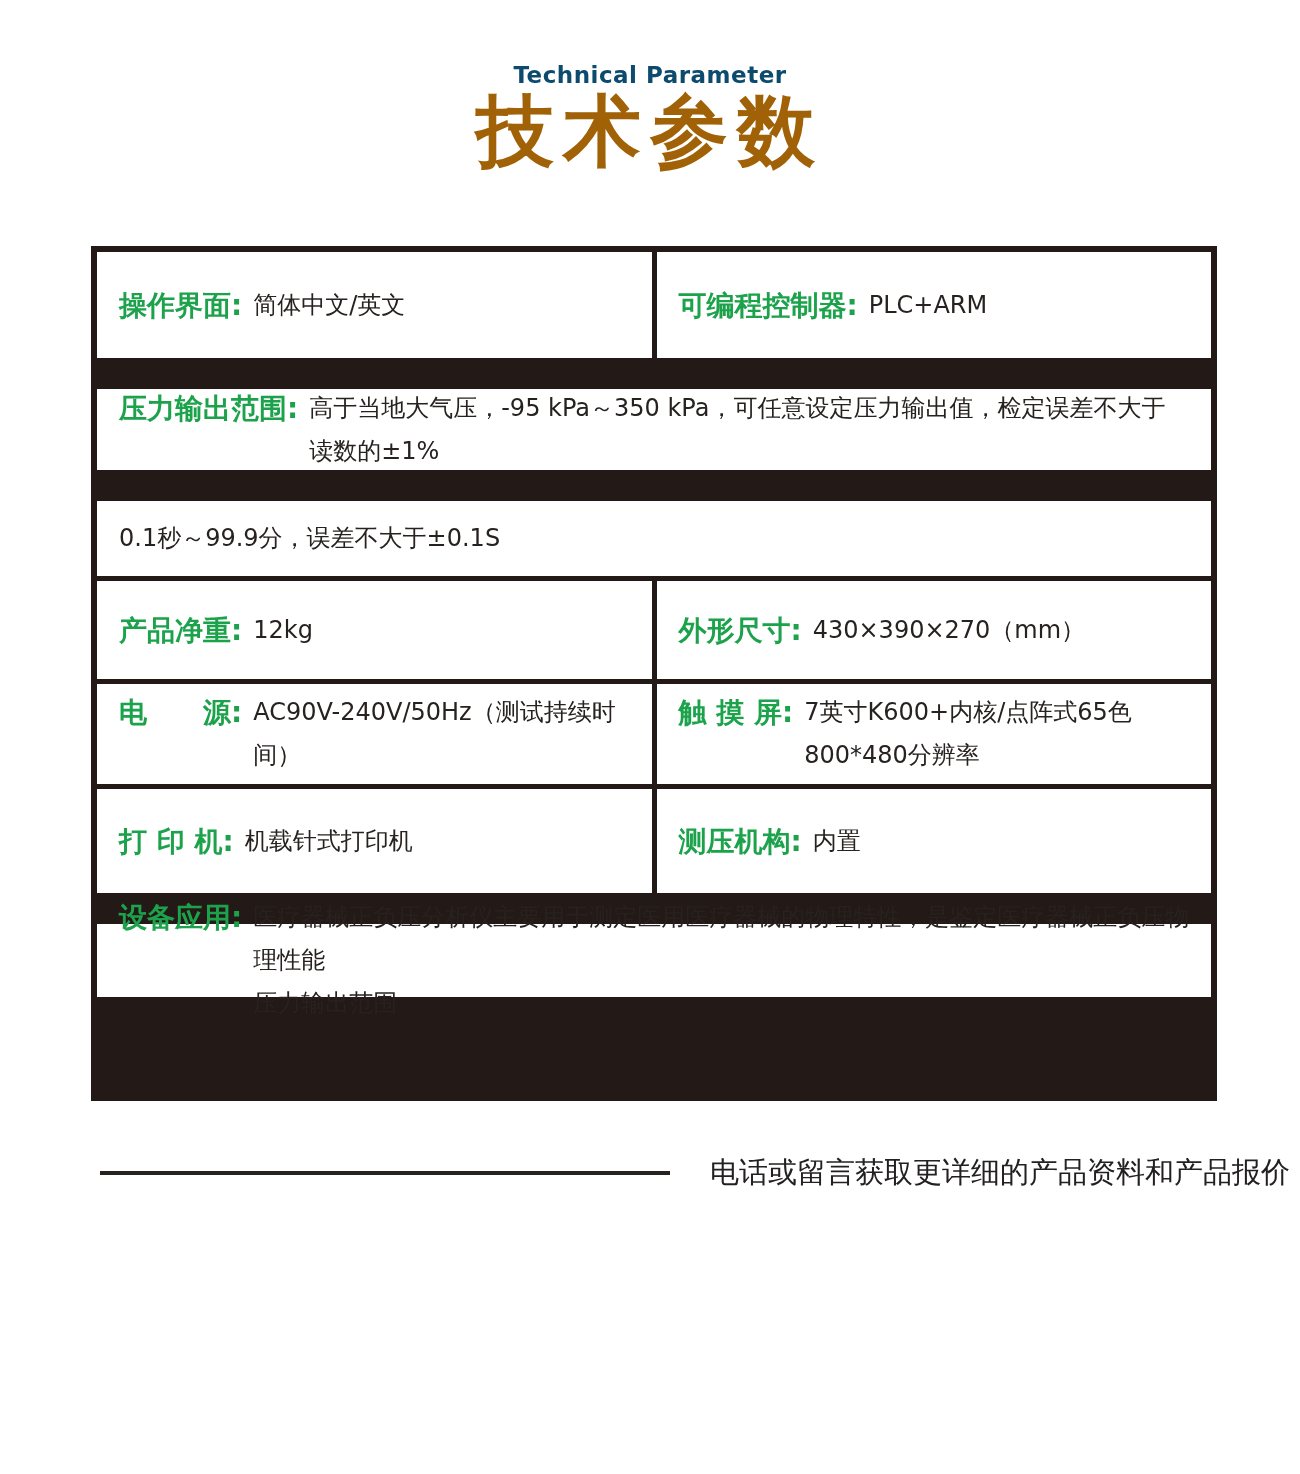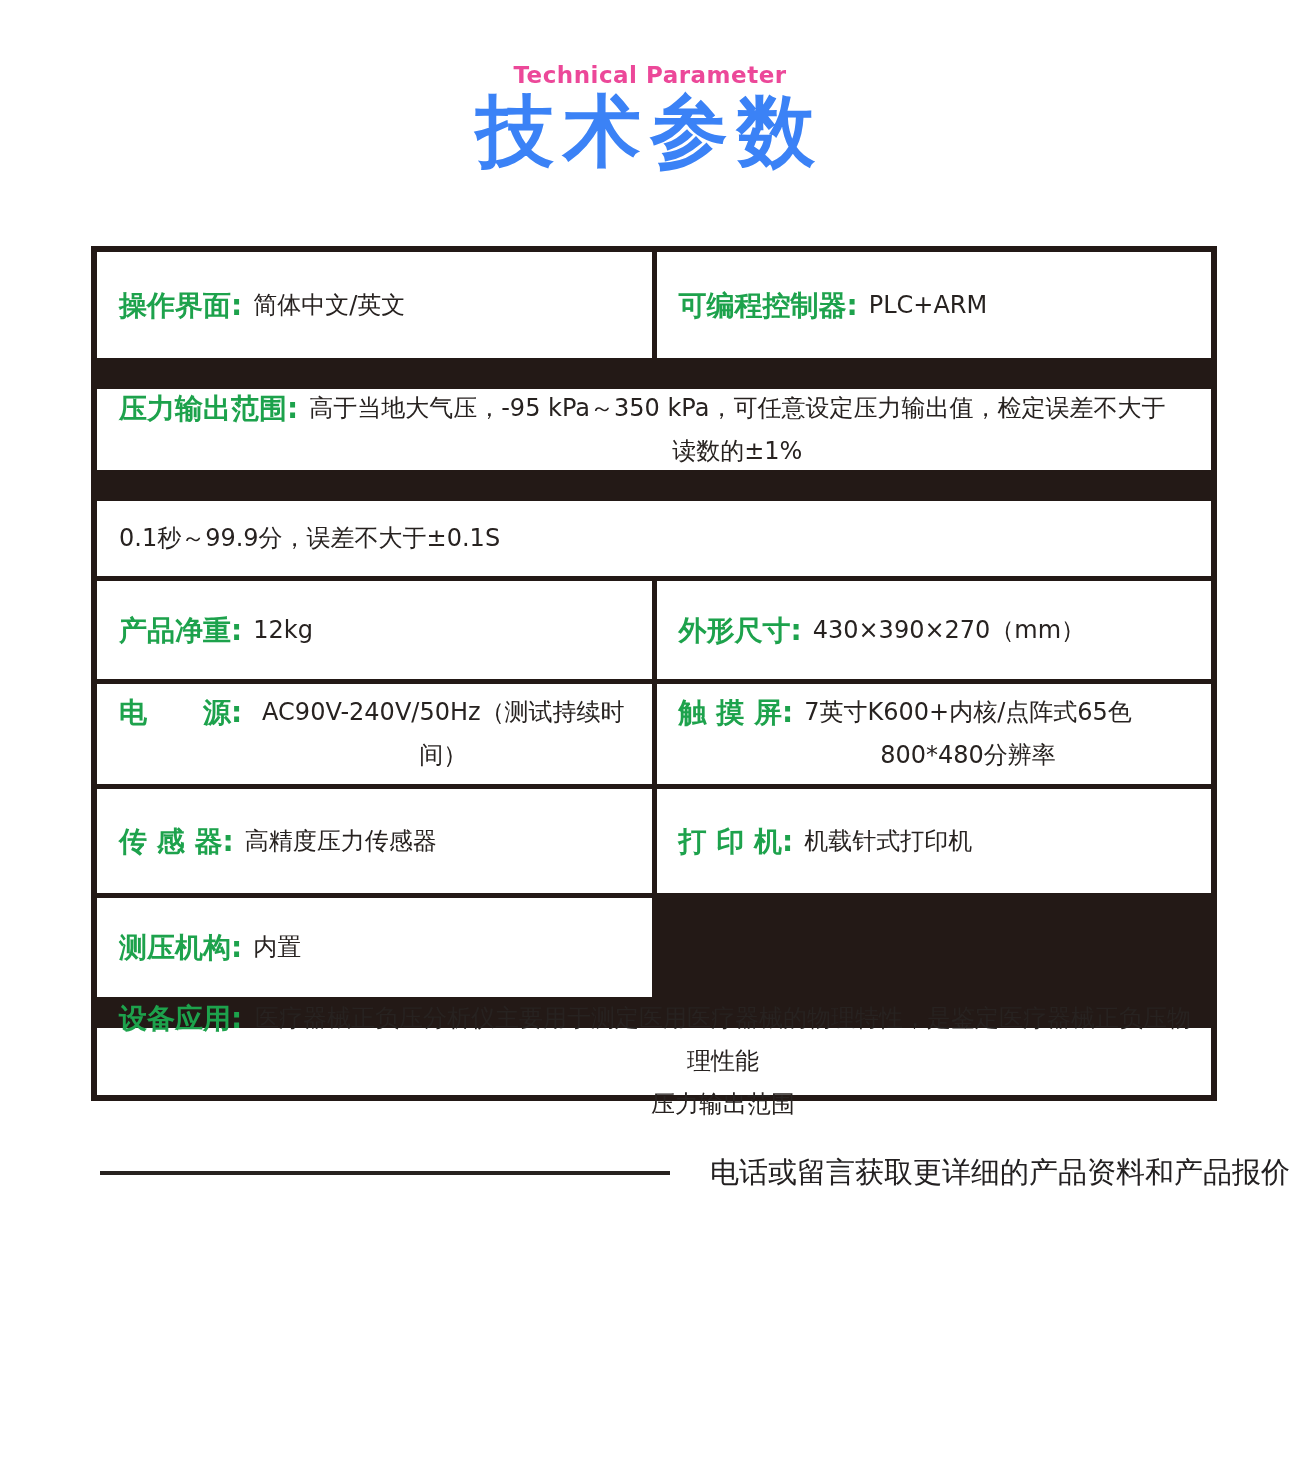--- a/index.html
+++ b/index.html
@@ -9,42 +9,41 @@
     background: #ffffff;
     font-family: "DejaVu Sans", "Liberation Sans", sans-serif;
     color: #272220;
     overflow: hidden;
   }
   .page-header { text-align: center; }
   .subtitle-en {
     padding-top: 62px;
     font-size: 23px;
     font-weight: 700;
-    color: #ec4899;
+    color: #0c4a6e;
     letter-spacing: 0.5px;
   }
   .page-title {
     margin: 4px 0 0 0;
     font-size: 78px;
     font-weight: 700;
-    color: #3b82f6;
+    color: #a16207;
     letter-spacing: 9px;
     line-height: 1.0;
   }
   .spec-table {
     box-sizing: border-box;
     width: 1126px;
     margin: 76px 0 0 91px;
     background: #231916;            
     border: 6px solid #231916;
     display: grid;
     grid-template-columns: 1fr 1fr;
     grid-template-rows: 106px 107px 101px 98px 100px 104px 99px 93px;
     gap: 5px;
-    text-align: center;
   }
   .cell {
     background: #ffffff;
     display: flex;
     align-items: center;
     padding: 0 18px 0 22px;
     box-sizing: border-box;
   }
   .cell.full { grid-column: 1 / -1; margin-top: 26px; }
   .cell-inner {
@@ -141,26 +140,20 @@
       </div>
       <div class="cell">
         <div class="cell-inner">
           <span class="label">触 摸 屏:</span>
           <span class="value">7英寸K600+内核/点阵式65色
 800*480分辨率</span>
         </div>
       </div>
       <div class="cell">
         <div class="cell-inner">
-          <span class="label">传 感 器:</span>
-          <span class="value">高精度压力传感器</span>
-        </div>
-      </div>
-      <div class="cell">
-        <div class="cell-inner">
           <span class="label">打 印 机:</span>
           <span class="value">机载针式打印机</span>
         </div>
       </div>
       <div class="cell">
         <div class="cell-inner">
           <span class="label">测压机构:</span>
           <span class="value">内置</span>
         </div>
       </div>

